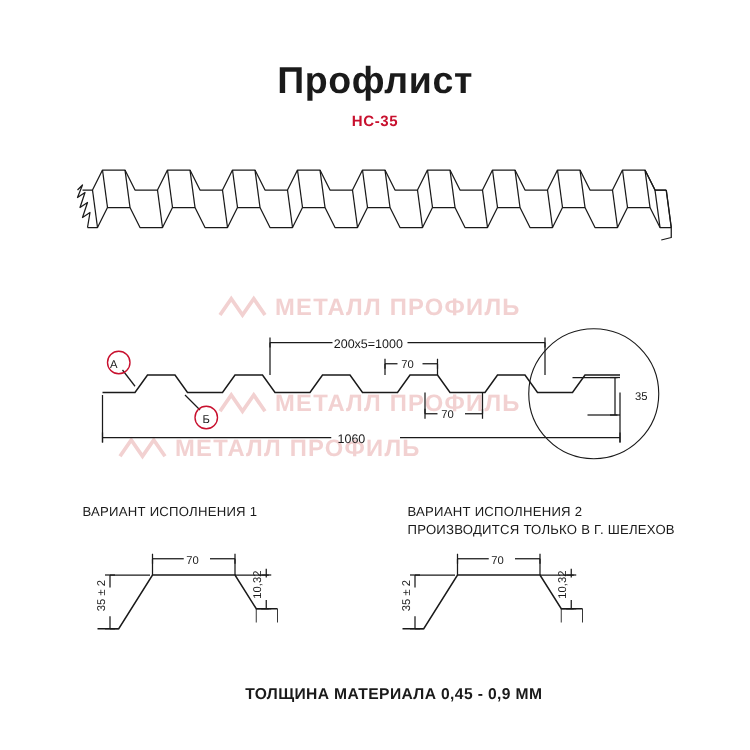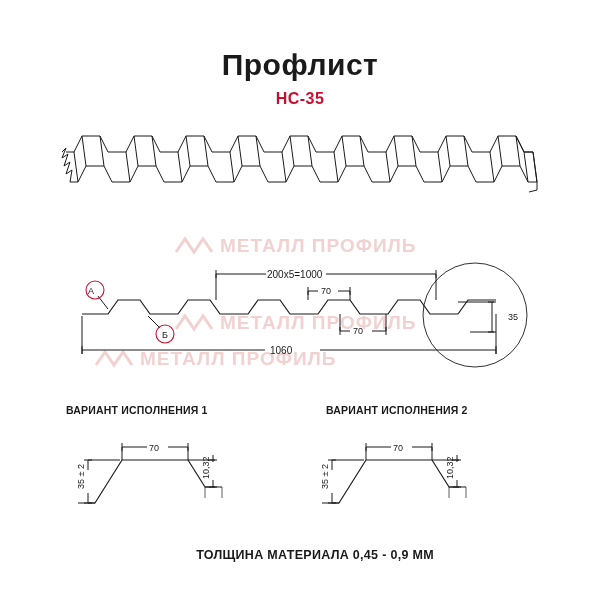--- a/index.html
+++ b/index.html
@@ -29,34 +29,34 @@
     font-size: 30px;
     font-weight: bold;
     letter-spacing: 0.5px;
   }
   .subtitle {
     position: absolute;
     left: 0;
     right: 0;
     top: 90px;
     text-align: center;
-    font-size: 16px;
+    font-size: 12px;
     font-weight: bold;
     color: #c8102e;
     letter-spacing: 0.5px;
   }
   .svg-layer {
     position: absolute;
     left: 0;
     top: 0;
   }
   .variant-label {
     position: absolute;
     font-size: 10.5px;
-    font-weight: bold;
+    font-weight: normal;
     letter-spacing: 0.2px;
     line-height: 14px;
     color: #1a1a1a;
   }
   .variant1-label { left: 66px; top: 403px; }
   .variant2-label { left: 326px; top: 403px; }
   .footer {
     position: absolute;
     left: 0;
     right: 0;
@@ -246,20 +246,21 @@
     <text class="dim-text-sm" x="508" y="320">35</text>
     <text class="dim-text-sm" x="91" y="294" text-anchor="middle" fill="#c8102e">А</text>
     <text class="dim-text-sm" x="165" y="338" text-anchor="middle" fill="#c8102e">Б</text>
   </svg>
 
   <div class="variant-label variant1-label">
     <div>ВАРИАНТ ИСПОЛНЕНИЯ 1</div>
   </div>
   <div class="variant-label variant2-label">
     <div>ВАРИАНТ ИСПОЛНЕНИЯ 2</div>
+    <div>ПРОИЗВОДИТСЯ ТОЛЬКО В Г. ШЕЛЕХОВ</div>
   </div>
 
   <svg class="svg-layer" width="600" height="600">
     <g stroke="#1a1a1a" fill="none" stroke-width="1">
 
       <path d="M78,503 L95,503 L122,460 L188,460 L205,487 L222,487" stroke-width="1.2"></path>
 
       <path d="M205,487 L205,498 M222,487 L222,498" stroke-width="0.7"></path>
 
       <line x1="122" y1="447" x2="147" y2="447"></line>

